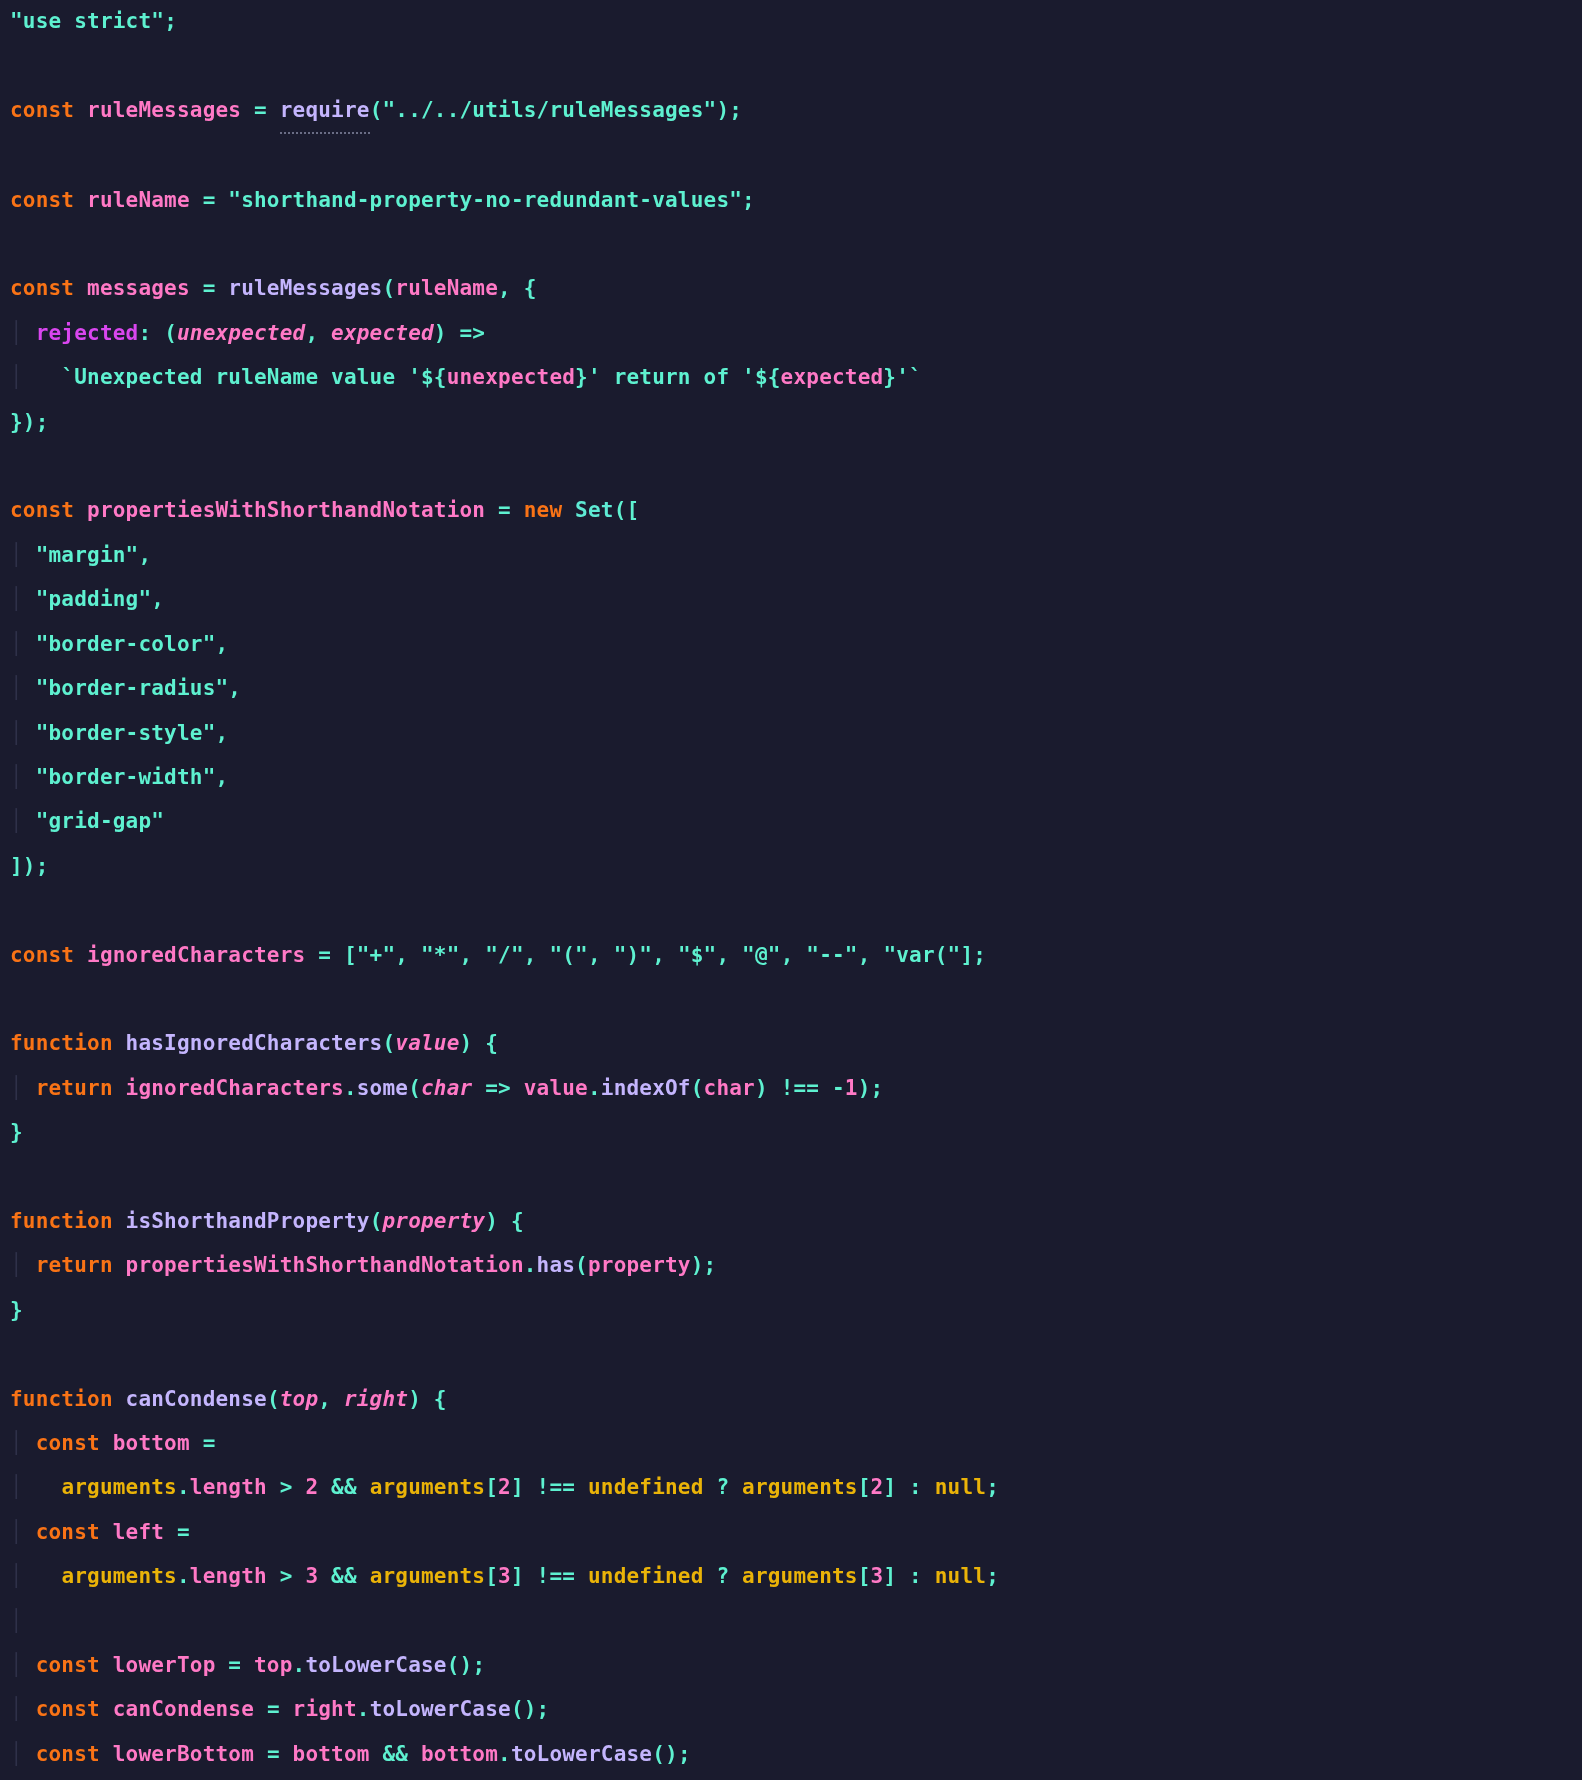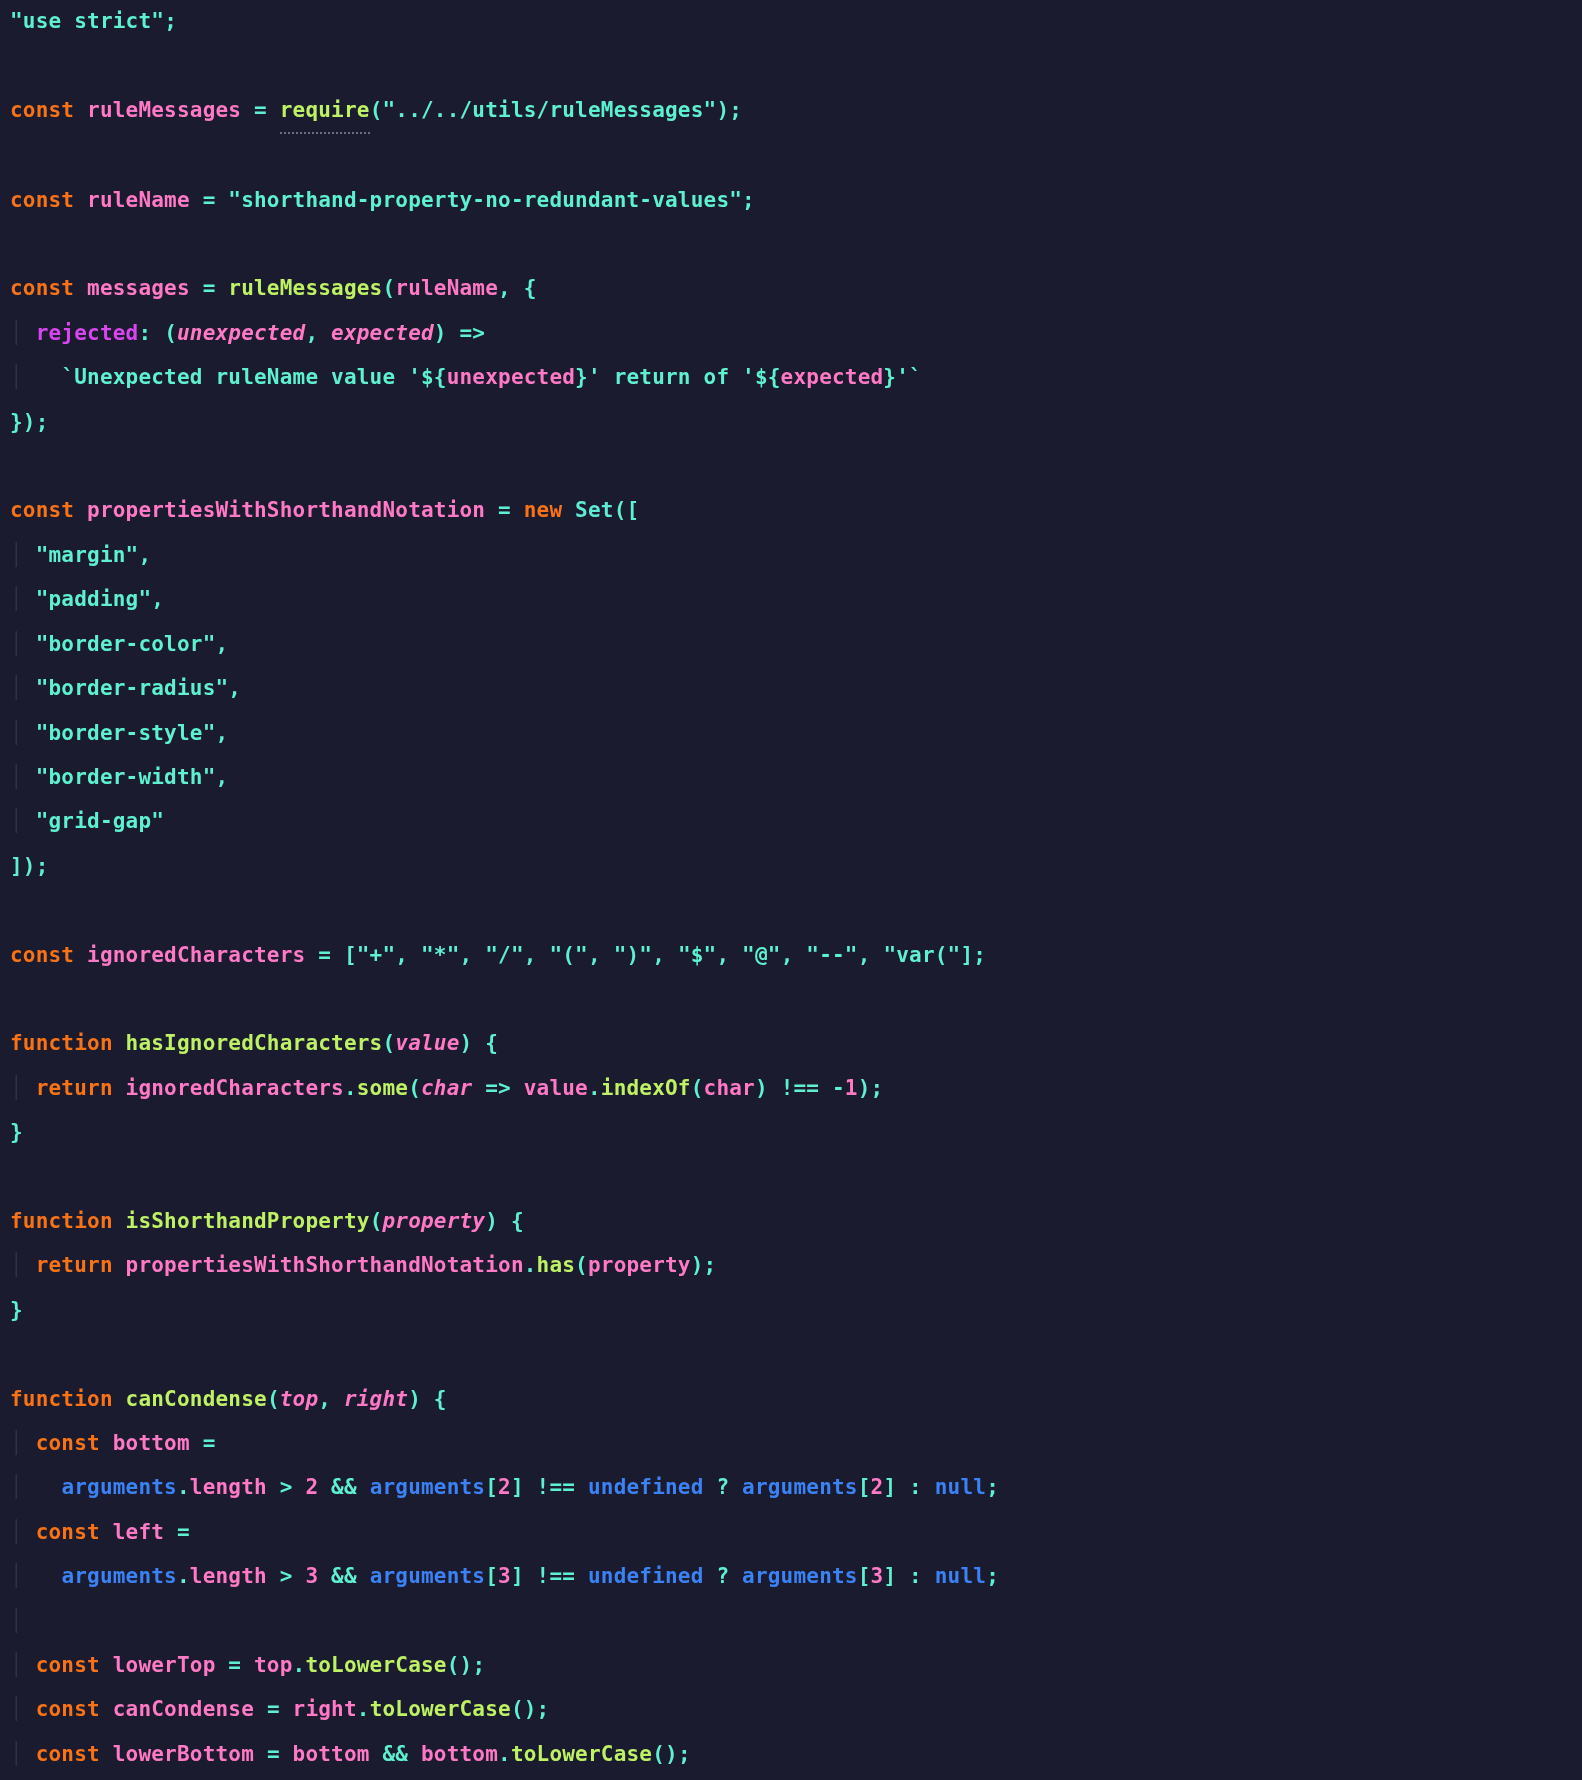--- a/index.html
+++ b/index.html
@@ -17,30 +17,30 @@
     font-size: 21px;
     line-height: 42.4px;
     font-weight: 700;
     letter-spacing: 0.2px;
     white-space: pre;
     color: #c5c8d8;
   }
   
   .kw  { color: #f97316; } 
   .str { color: #5ef1d0; } 
-  .fn  { color: #bef264; } 
+  .fn  { color: #c4b5fd; } 
   .cls { color: #5eead4; } 
   .num { color: #ff79c6; } 
   .def { color: #ff79c6; } 
   .var { color: #ff79c6; } 
   .param { color: #ff79c6; font-style: italic; } 
   .prop { color: #d946ef; } 
   .op  { color: #5ef1d0; } 
   .pn  { color: #5ef1d0; } 
-  .bt  { color: #3b82f6; } 
+  .bt  { color: #eab308; } 
   .pl  { color: #c5c8d8; } 
   .dots {
     display: inline-block;
     border-bottom: 2px dotted #6a6d85;
     padding-bottom: 1px;
   }
   .guide {
     color: #2f3149;
   }
 </style>

